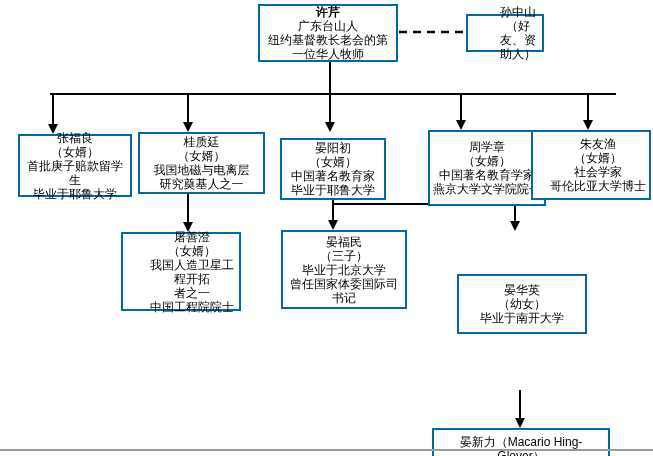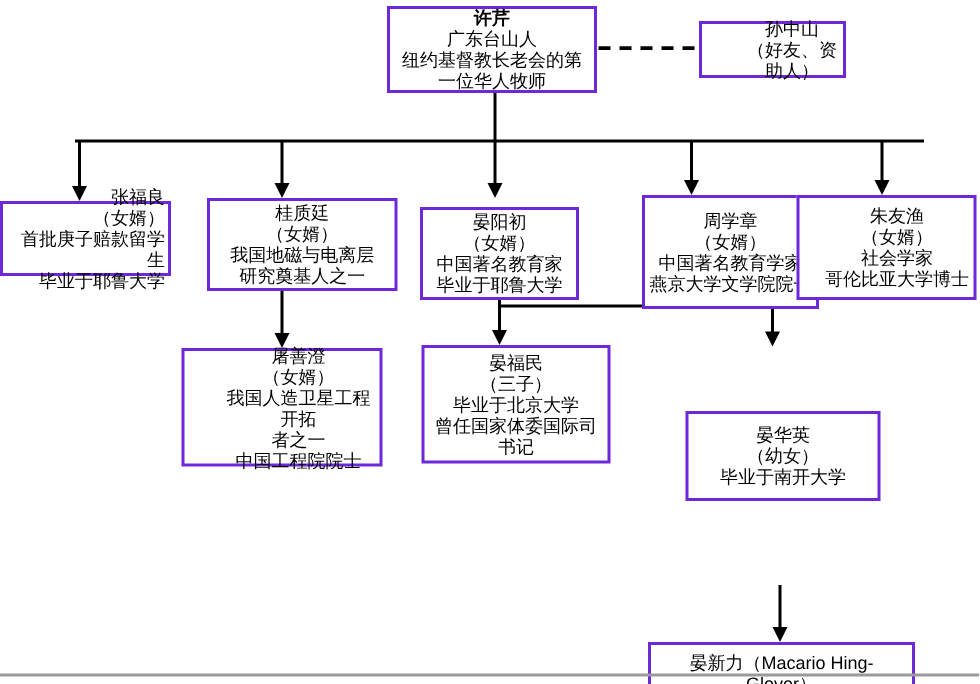--- a/index.html
+++ b/index.html
@@ -13,21 +13,21 @@
   }
   .connectors {
     position: absolute;
     left: 0; top: 0;
     width: 653px; height: 456px;
     z-index: 1;
   }
   .node {
     position: absolute;
     box-sizing: border-box;
-    border: 2px solid #6d28d9;
+    border: 2px solid #0369a1;
     background: #ffffff;
     z-index: 2;
     display: flex;
     flex-direction: column;
     align-items: center;
     justify-content: center;
     text-align: center;
     color: #000000;
     font-size: 12px;
     line-height: 14px;
@@ -107,26 +107,26 @@
     </g>
   </svg>
 
   <div class="node" style="left:258px; top:4px; width:140px; height:58px;">
     <div class="node-title">许芹</div>
     <div class="node-text">广东台山人
 纽约基督教长老会的第
 一位华人牧师</div>
   </div>
 
-  <div class="node" style="left:466px; top:14px; width:98px; height:38px;padding-left:28px;">
+  <div class="node" style="left:466px; top:14px; width:78px; height:38px;padding-left:28px;">
     <div class="node-text">孙中山
 （好友、资助人）</div>
   </div>
 
-  <div class="node" style="left:0; top:134px; width:114px; height:50px;text-align:right;">
+  <div class="node" style="left:18px; top:134px; width:114px; height:63px;">
     <div class="node-text">张福良
 （女婿）
 首批庚子赔款留学生
 毕业于耶鲁大学</div>
   </div>
 
   <div class="node" style="left:138px; top:132px; width:127px; height:62px;">
     <div class="node-text">桂质廷
 （女婿）
 我国地磁与电离层
@@ -147,21 +147,21 @@
 燕京大学文学院院长</div>
   </div>
 
   <div class="node" style="left:531px; top:130px; width:120px; height:70px;padding-left:16px;">
     <div class="node-text">朱友渔
 （女婿）
 社会学家
 哥伦比亚大学博士</div>
   </div>
 
-  <div class="node" style="left:121px; top:232px; width:134px; height:79px;padding-left:24px;">
+  <div class="node" style="left:121px; top:232px; width:120px; height:79px;padding-left:24px;">
     <div class="node-text">屠善澄
 （女婿）
 我国人造卫星工程开拓
 者之一
 中国工程院院士</div>
   </div>
 
   <div class="node" style="left:281px; top:230px; width:126px; height:79px;text-align:center;">
     <div class="node-text">晏福民
 （三子）

